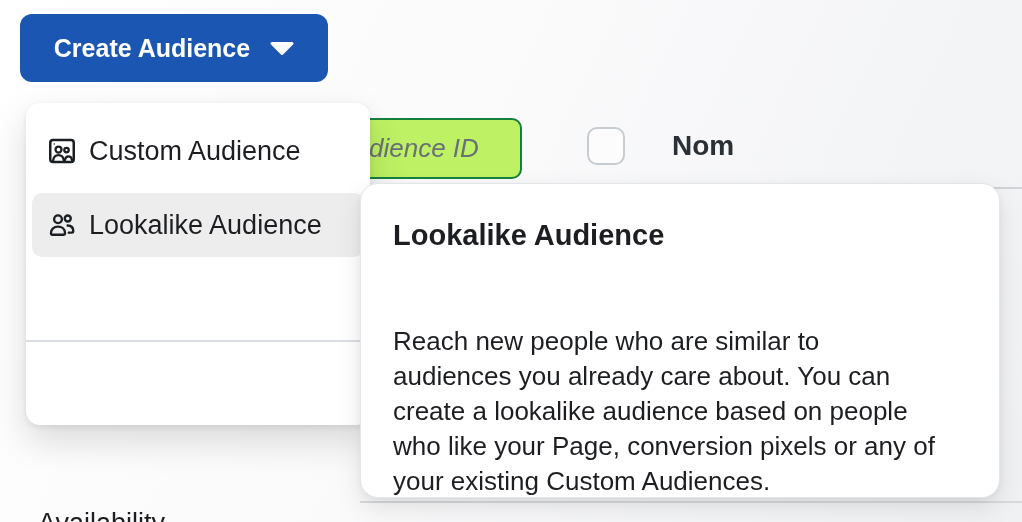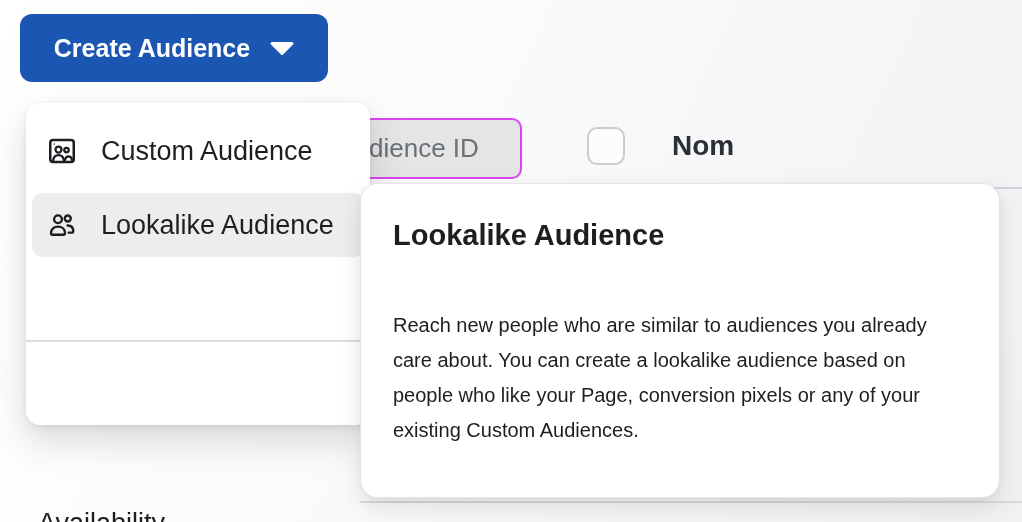--- a/index.html
+++ b/index.html
@@ -7,22 +7,22 @@
     width:1022px;height:522px;overflow:hidden;position:relative;
     font-family:"Liberation Sans", sans-serif;
     background:linear-gradient(115deg,#ffffff 0%,#fbfbfc 38%,#f0f1f3 100%);
   }
   
   .bg-line{position:absolute;height:2px;background:#cfd3d7;z-index:0;}
   .line-top{left:360px;top:187px;width:662px;}
   .line-bottom{left:360px;top:501px;width:662px;background:#d8dbde;}
   .audience-id-box{
     position:absolute;left:240px;top:118px;width:282px;height:61px;box-sizing:border-box;
-    border:2px solid #d946ef;border-radius:10px;background:#e5e5e5;z-index:1;
-    display:flex;align-items:center;
+    border:2px solid #15803d;border-radius:10px;background:#bef264;z-index:1;
+    display:flex;align-items:center;font-style:italic;
   }
   .audience-id-box span{margin-left:127px;font-size:26px;color:#6a7077;white-space:nowrap;}
   .checkbox{
     position:absolute;left:587px;top:127px;width:38px;height:38px;box-sizing:border-box;
     border:2.5px solid #c7ccd1;border-radius:10px;background:#fcfcfd;z-index:1;
   }
   .nom-header{position:absolute;left:672px;top:130px;font-size:28px;font-weight:bold;color:#2b3036;z-index:1;text-align:center;}
   .type-label{position:absolute;left:38px;top:476px;font-size:27px;color:#1c1e21;z-index:1;margin-top:41px;}
   .availability-label{position:absolute;left:38px;top:508px;font-size:27px;color:#1c1e21;z-index:1;}
   
@@ -33,36 +33,36 @@
     color:#ffffff;font-family:inherit;font-size:25px;font-weight:bold;z-index:2;
   }
   
   .menu-panel{
     position:absolute;left:26px;top:103px;width:344px;height:322px;background:#ffffff;
     border-radius:14px;z-index:3;
     box-shadow:0 2px 6px rgba(0,0,0,.08),0 16px 36px rgba(0,0,0,.14);
   }
   .menu-item{
     position:absolute;left:6px;width:332px;height:64px;box-sizing:border-box;
-    display:flex;align-items:center;gap:24px;padding-left:15px;border-radius:10px;
+    display:flex;align-items:center;gap:12px;padding-left:15px;border-radius:10px;
     font-size:27px;color:#1c1e21;cursor:pointer;white-space:nowrap;
   }
   .menu-item.hovered{background:#ededed;}
   .mi-1{top:16px;} .mi-2{top:90px;} .mi-3{top:167px;} .mi-4{top:249px;}
   .menu-divider{position:absolute;left:0;right:0;top:237px;height:2px;background:#dadde1;}
   .mi-icon{width:30px;height:30px;flex:0 0 30px;display:block;}
   
   .tooltip-card{
     position:absolute;left:360px;top:183px;width:640px;height:315px;box-sizing:border-box;
     background:#ffffff;border:1px solid #e3e5e9;border-radius:18px;z-index:5;
     box-shadow:0 10px 26px rgba(0,0,0,.10),0 2px 6px rgba(0,0,0,.05);
     padding:34px 56px 0 32px;
   }
   .tooltip-title{margin:0;font-size:29px;font-weight:bold;color:#1c1e21;line-height:34px;}
-  .tooltip-body{margin:56px 0 0 0;font-size:20px;line-height:35px;color:#1c1e21;width:552px;}
+  .tooltip-body{margin:72px 0 0 0;font-size:26px;line-height:35px;color:#1c1e21;width:552px;}
 </style>
 </head>
 <body>
 
 <div class="bg-line line-top"></div>
 <div class="bg-line line-bottom"></div>
 
 <div class="audience-id-box">
   <span>dience ID</span>
 </div>

